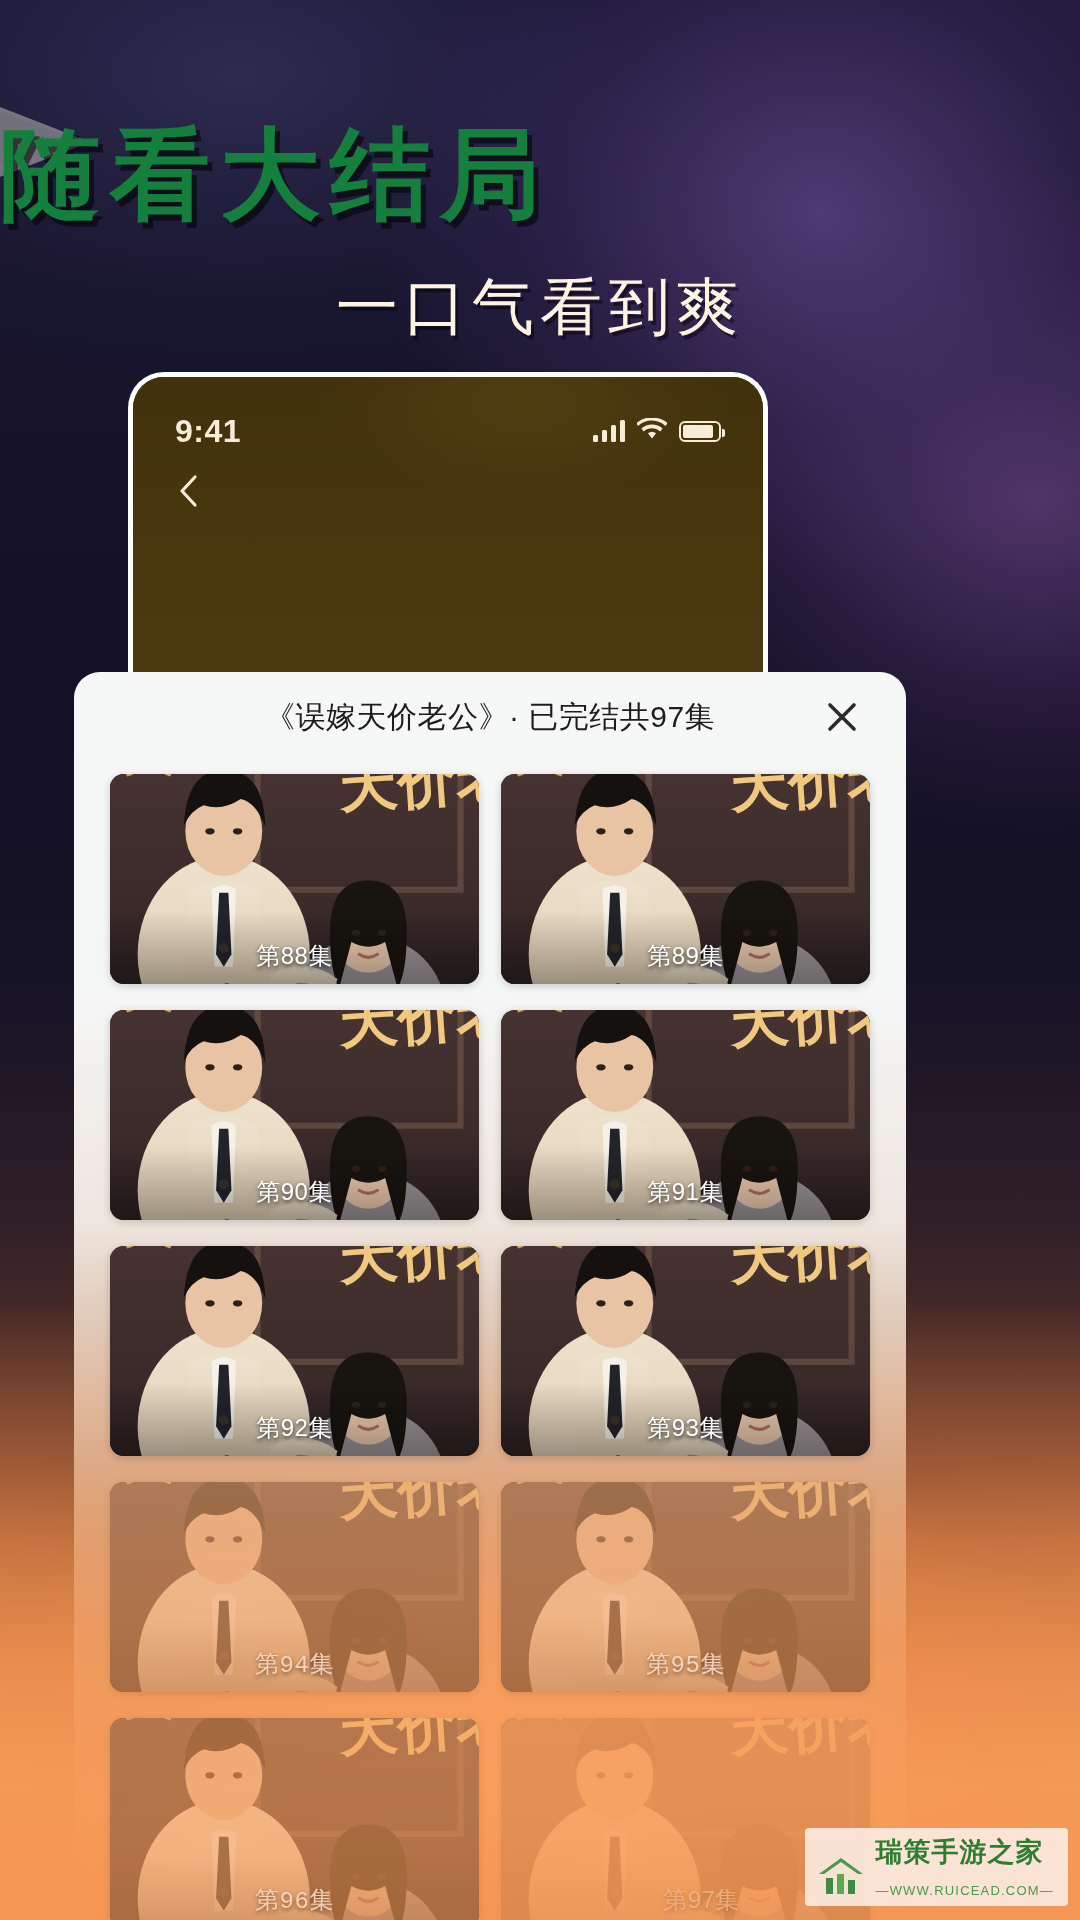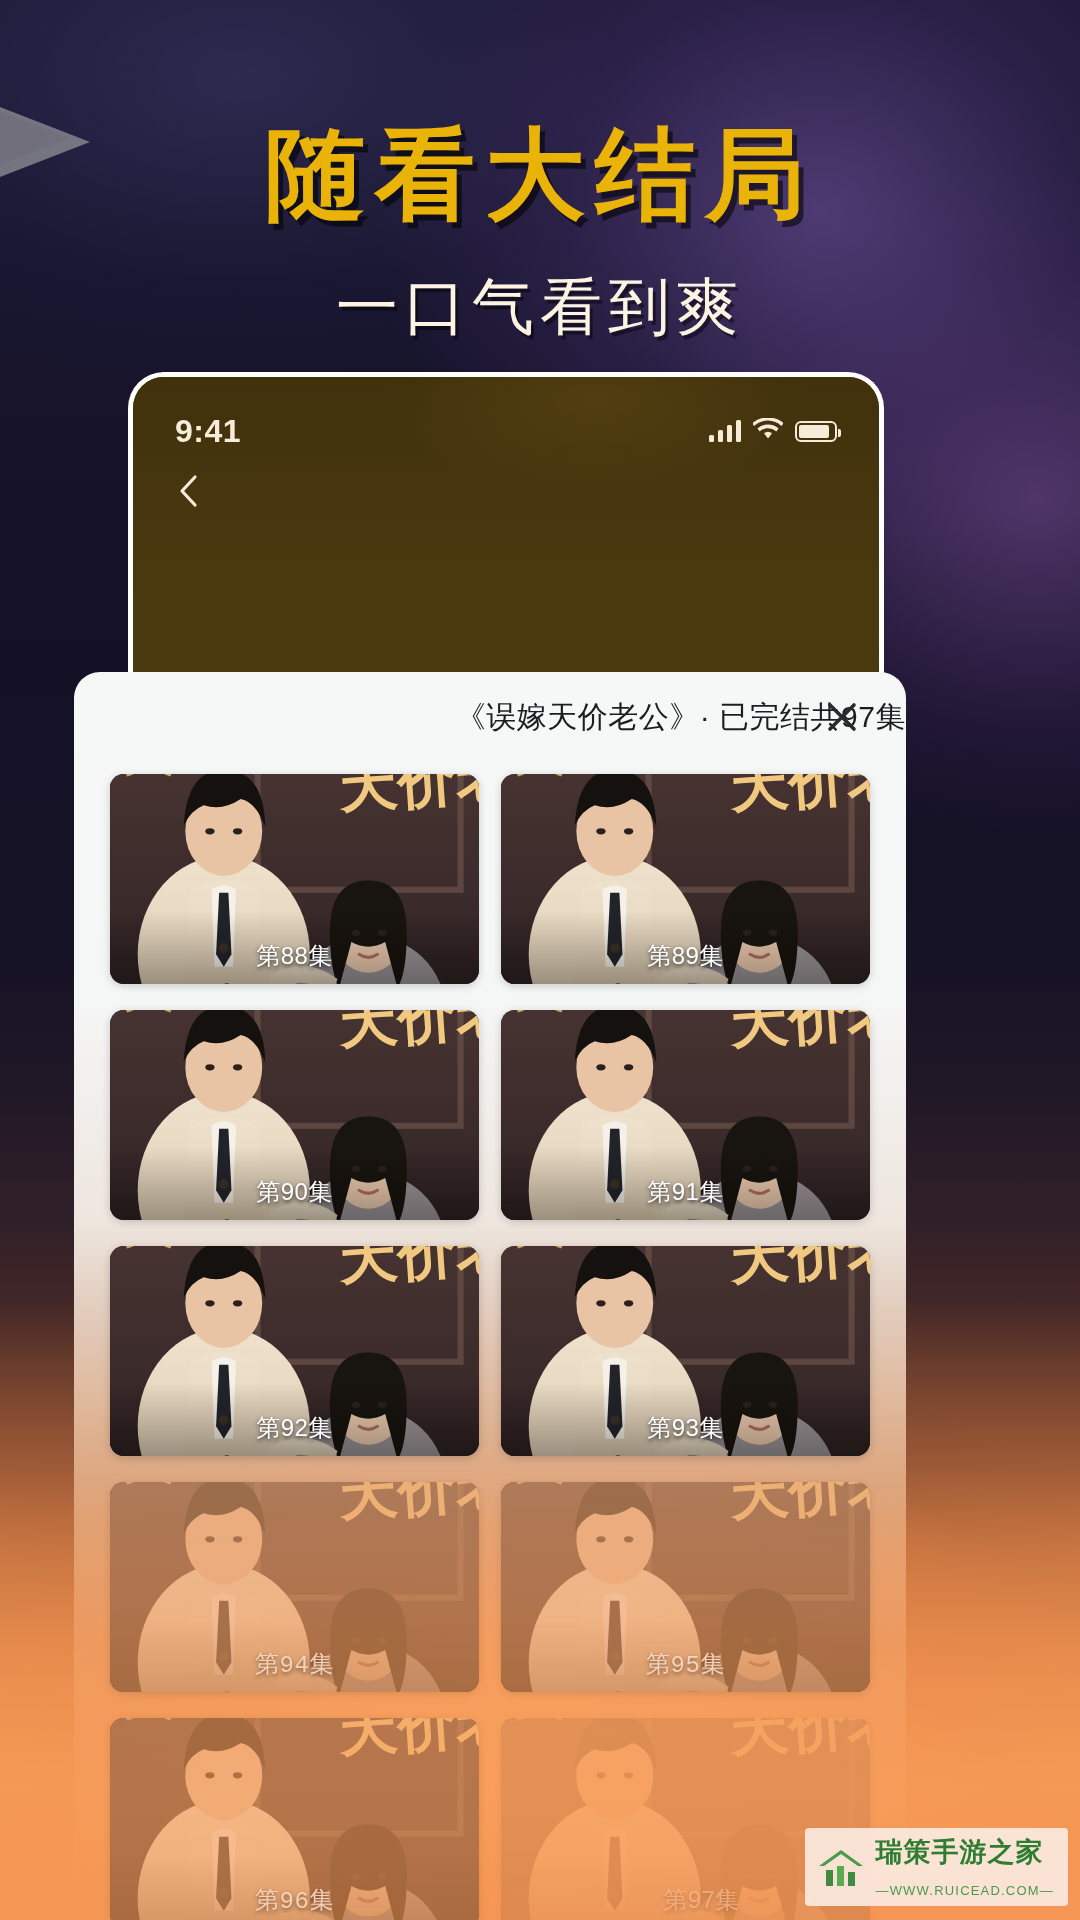--- a/index.html
+++ b/index.html
@@ -50,44 +50,44 @@
     position: absolute; left: -30px; top: 100px;
     width: 0; height: 0;
     border-top: 38px solid transparent;
     border-bottom: 38px solid transparent;
     border-left: 100px solid rgba(110,108,118,0.55);
   }
 
   
   .headline {
     position: absolute; left: 0; right: 0; top: 118px;
-    text-align: center;
+    text-align: left;
     font-size: 100px;
     font-weight: 700;
     letter-spacing: 10px;
-    color: #eab308;
+    color: #15803d;
     text-shadow: 5px 6px 0 rgba(0,0,0,0.55);
     line-height: 1.12;
     white-space: nowrap;
   }
   .subhead {
     position: absolute; left: 0; right: 0; top: 265px;
     text-align: center;
     font-size: 62px;
     font-weight: 400;
     letter-spacing: 6px;
     color: #fdf3e2;
     text-shadow: 3px 4px 0 rgba(0,0,0,0.45);
     white-space: nowrap;
   }
 
   
   .phone {
     position: absolute; left: 128px; top: 372px;
-    width: 756px; height: 360px;
+    width: 640px; height: 360px;
     border-radius: 36px 36px 0 0;
     background: linear-gradient(180deg, #3e3008 0%, #453514 40%, #46360f 100%);
     border: 5px solid #ffffff;
     border-bottom: none;
     overflow: hidden;
   }
   .phone-inner {
     position: absolute; inset: 0;
     background:
       radial-gradient(ellipse 300px 140px at 62% 6%, rgba(90,70,20,0.6) 0%, rgba(0,0,0,0) 70%),
@@ -138,21 +138,21 @@
         rgba(251,196,150,0.60) 68%,
         rgba(252,180,124,0.38) 78%,
         rgba(252,172,112,0.18) 88%,
         rgba(252,168,106,0.04) 96%,
         rgba(252,168,106,0) 100%);
     overflow: hidden;
   }
   .sheet-head {
     position: relative;
     height: 90px;
-    display: flex; align-items: center; justify-content: flex-end;
+    display: flex; align-items: center; justify-content: center;
   }
   .sheet-title {
     font-size: 30px;
     color: #1d1d1f;
     font-weight: 400;
     letter-spacing: 0.5px;
     white-space: nowrap;
   }
   .sheet-close {
     position: absolute; right: 44px; top: 50%; transform: translateY(-50%);
@@ -199,21 +199,21 @@
   }
   .ep.fade1 .ep-veil { background: rgba(250,160,92,0.42); }
   .ep.fade2 .ep-veil { background: rgba(250,160,92,0.62); }
 
   
   .watermark {
     position: absolute; right: 12px; bottom: 14px;
     background: rgba(250,238,230,0.88);
     border-radius: 4px;
     padding: 10px 14px 8px 12px;
-    display: flex; align-items: center; gap: 10px;
+    display: flex; align-items: flex-end; gap: 10px;
   }
   .wm-icon { width: 48px; height: 44px; flex: none; }
   .wm-text { display: flex; flex-direction: column; align-items: flex-start; }
   .wm-main {
     font-size: 27px; font-weight: 700; color: #2f7d31; letter-spacing: 1px; line-height: 1.05;
   }
   .wm-sub {
     font-size: 13px; color: #4a9a4c; letter-spacing: 1.2px; margin-top: 17px;
   }
 </style>

